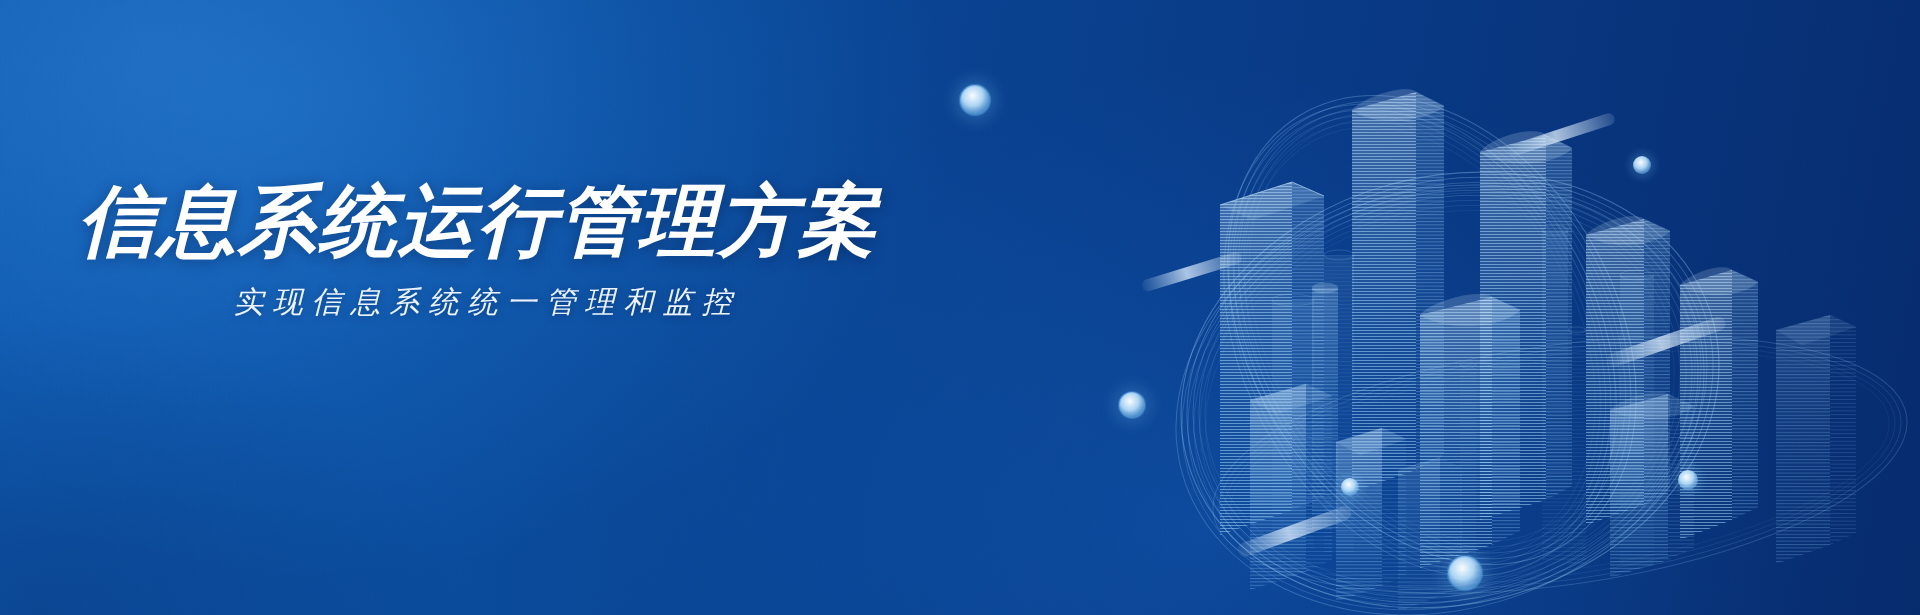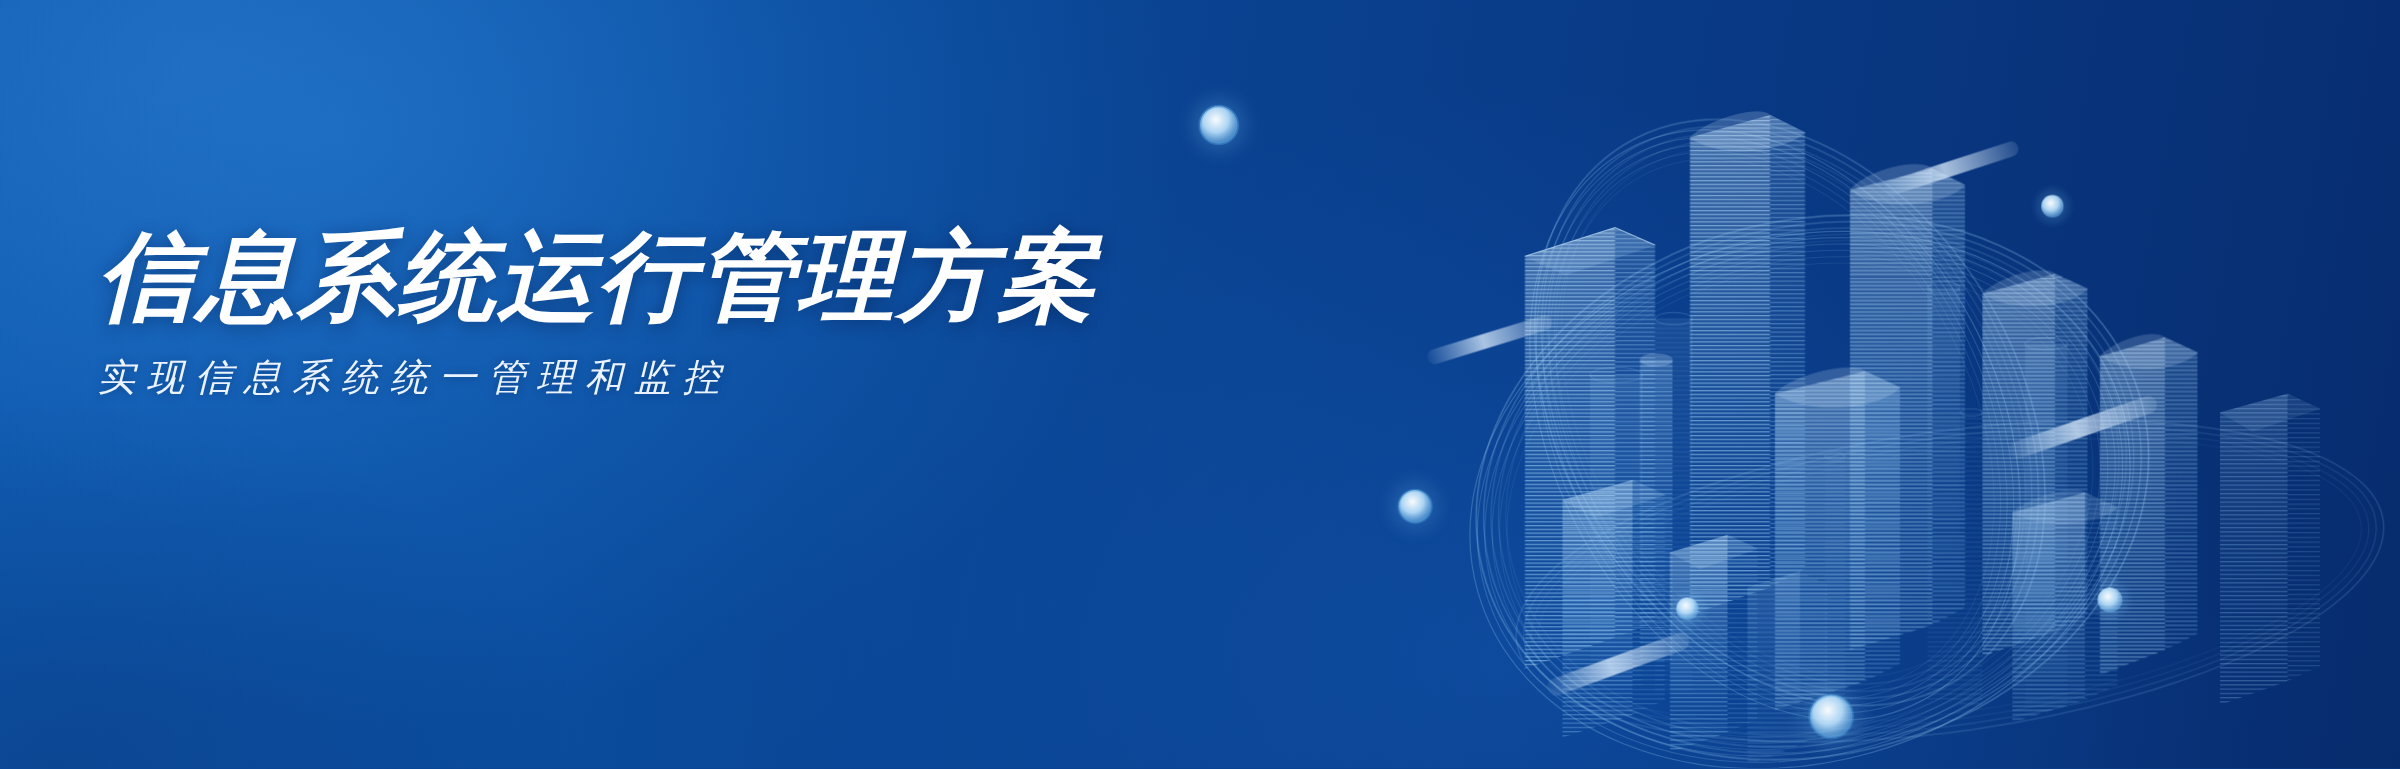--- a/index.html
+++ b/index.html
@@ -44,21 +44,21 @@
     white-space:nowrap;
     text-shadow:0 2px 14px rgba(0,24,70,0.45);
   }
   .subtitle{
     margin-top:22px;
     font-size:30px;
     font-style:italic;
     font-weight:300;
     color:#eaf3ff;
     letter-spacing:9px;
-    text-align:left;
+    text-align:center;
     padding-right:12px;
     white-space:nowrap;
     text-shadow:0 1px 8px rgba(0,24,70,0.40);
   }
 
   
   .illustration{
     position:absolute;
     right:0; top:0;
     width:1000px; height:615px;

